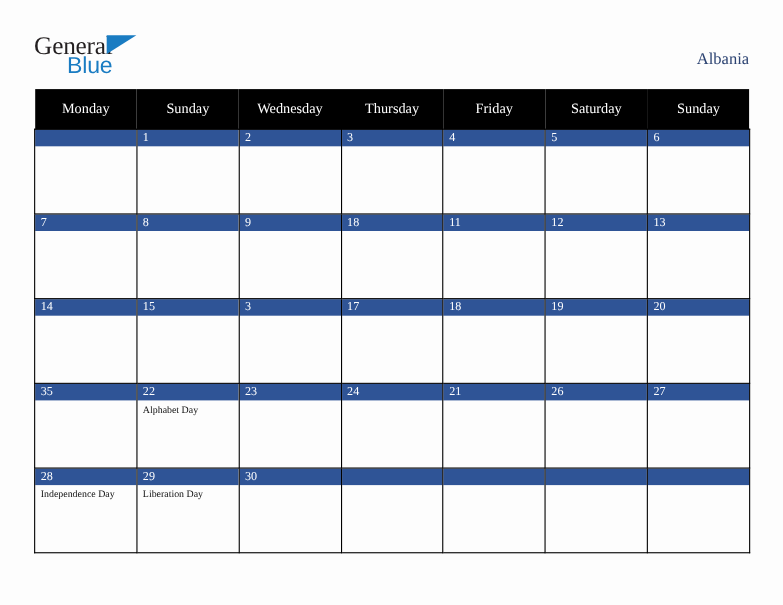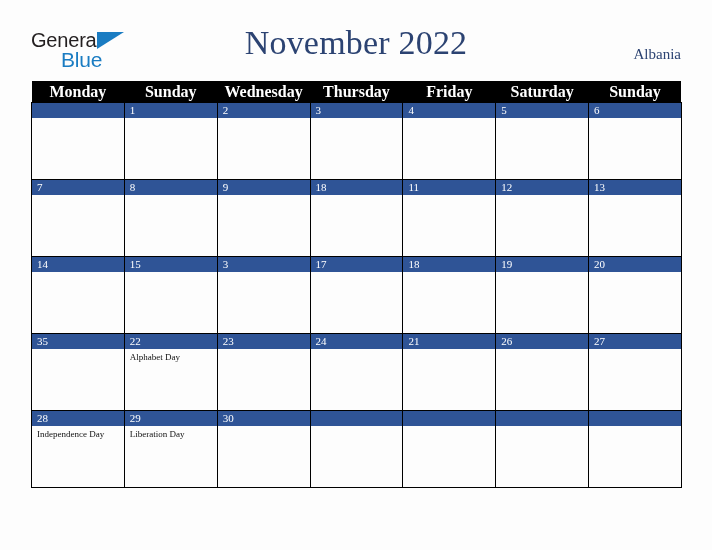--- a/index.html
+++ b/index.html
@@ -37,22 +37,22 @@
     left: 0;
     top: 6px;
     width: 110px;
     height: 44px;
     line-height: 1;
   }
   .logo-row1 {
     position: absolute;
     left: 0;
     top: 0;
-    font-family: Liberation Sans, sans-serif;
-    font-size: 20px;
+    font-family: Liberation Serif, serif;
+    font-size: 23px;
     color: #231f20;
     letter-spacing: -0.2px;
   }
   .logo-tri {
     position: absolute;
     left: 66px;
     top: 2px;
     width: 0;
     height: 0;
     border-left: 27px solid #1a7cc2;
@@ -97,23 +97,23 @@
     top: 81px;
     width: 650px;
     border-collapse: collapse;
     table-layout: fixed;
   }
 
   .cal th {
     background: #000000;
     color: #ffffff;
     font-family: "Liberation Serif", serif;
-    font-size: 16px;
-    font-weight: bold;
-    height: 21px;
+    font-size: 13px;
+    font-weight: normal;
+    height: 36px;
     padding: 0;
     text-align: center;
     border: 0;
     width: 92.85px;
   }
 
   .cal td {
     padding: 0;
     vertical-align: top;
     border-left: 1px solid #000000;
@@ -157,21 +157,20 @@
 <div id="page">
 
   <div class="header">
 
     <div class="logo">
       <span class="logo-row1">General</span>
       <span class="logo-tri"></span>
       <span class="logo-row2">Blue</span>
     </div>
 
-    <div class="cal-title">November 2022</div>
 
     <div class="country">Albania</div>
 
   </div>
 
   <table class="cal">
     <thead>
       <tr id="weekday-row">
           <th>Monday</th>
           <th>Sunday</th>

